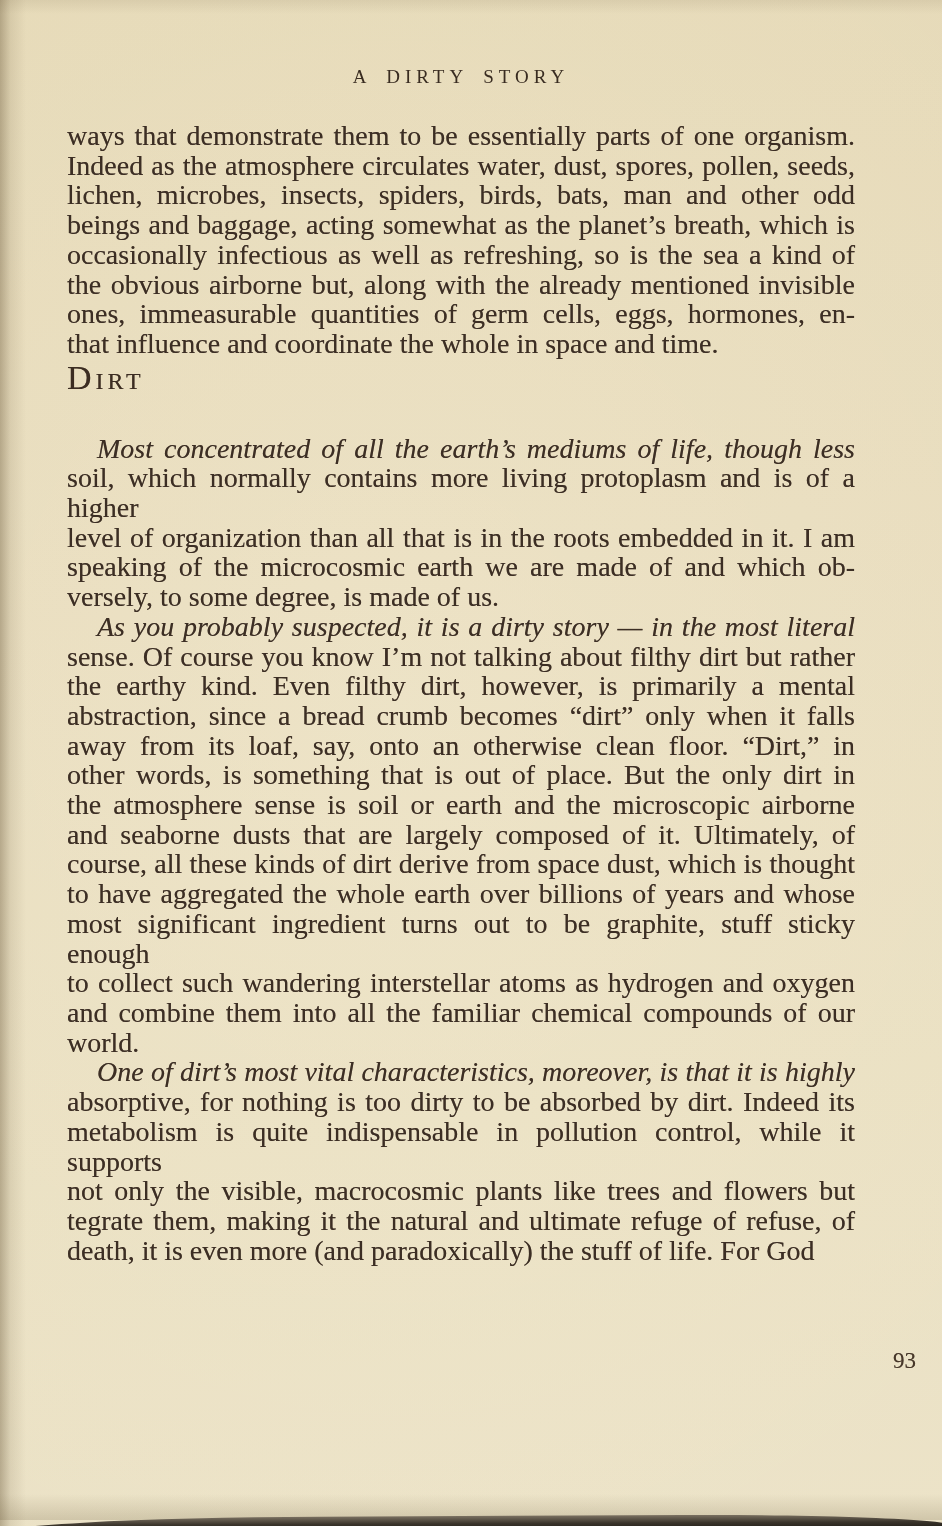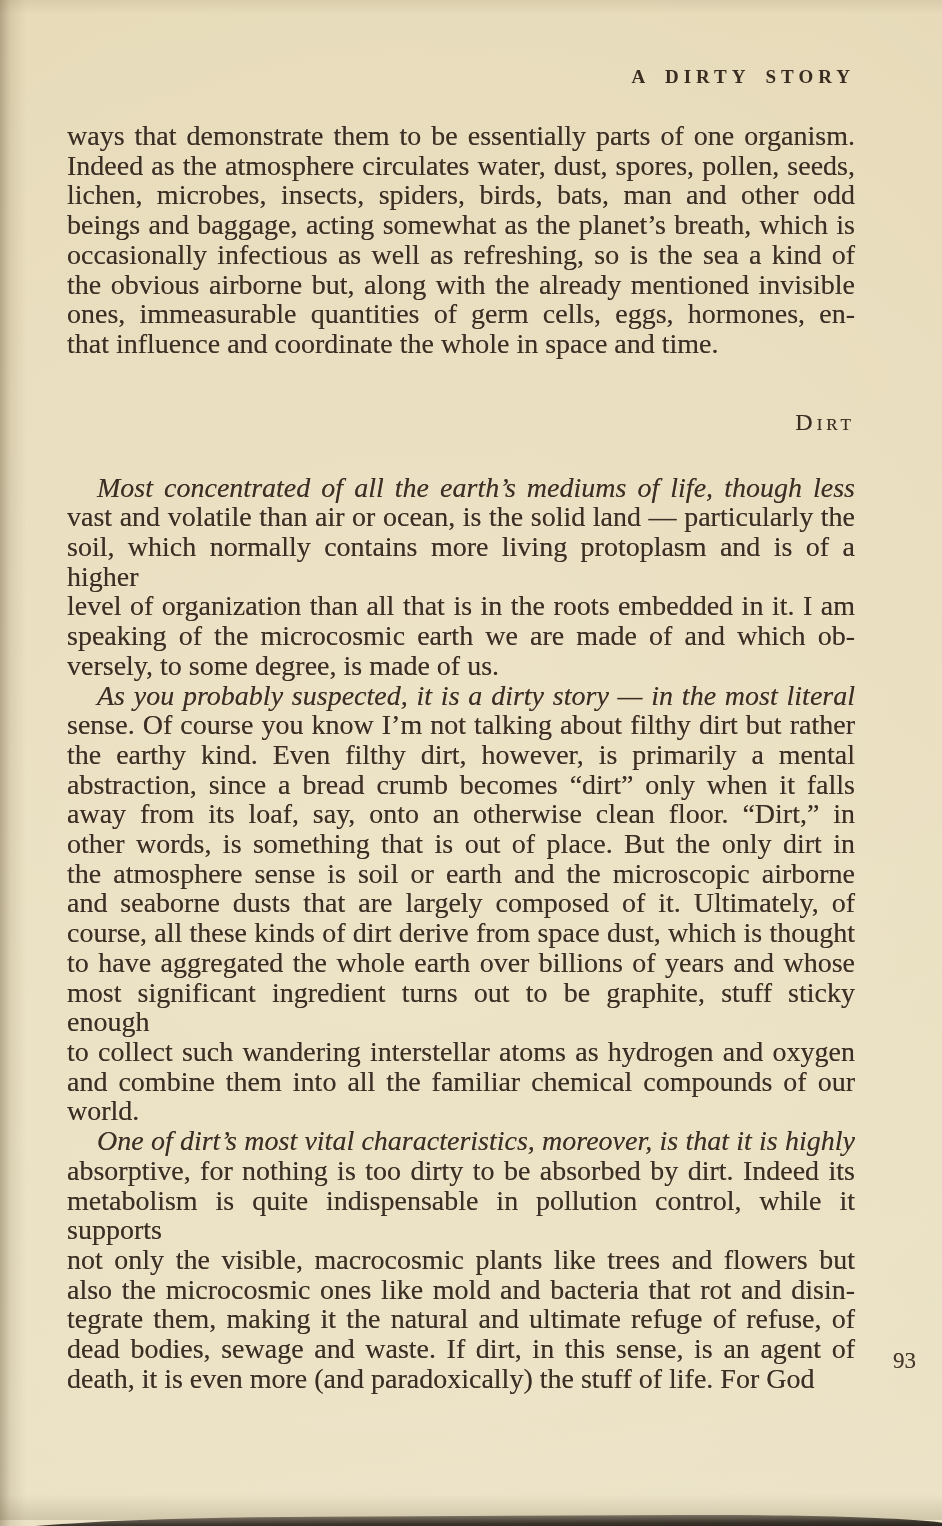--- a/index.html
+++ b/index.html
@@ -49,23 +49,23 @@
     background: linear-gradient(180deg, #7a7061 0%, #3a342b 45%, #17140f 100%);
     border-radius: 55% 45% 0 0 / 160% 120% 0 0;
     transform: rotate(-0.25deg);
     pointer-events: none;
   }
   .running-head {
     position: absolute;
     left: 67px;
     width: 788px;
     top: 66px;
-    text-align: right;
+    text-align: center;
     font-size: 19px;
-    font-weight: bold;
+    font-weight: normal;
     letter-spacing: 5px;
     word-spacing: 6px;
     color: #392c21;
   }
   .text-block {
     position: absolute;
     left: 67px;
     top: 121px;
     width: 788px;
   }
@@ -80,26 +80,25 @@
     text-align-last: justify;
   }
   .para .line:last-child {
     text-align-last: left;
   }
   .para.indented .line:first-child {
     text-indent: 30px;
     font-style: italic;
   }
   .section-heading {
-    text-align: right;
+    text-align: left;
     font-variant: small-caps;
-    font-size: 24px;
+    font-size: 34px;
     letter-spacing: 4px;
     color: #3c2d22;
-    margin-top: 50px;
     margin-bottom: 37px;
     text-shadow: 0 0 0.5px rgba(60,46,36,0.55);
   }
   .page-number {
     position: absolute;
     left: 893px;
     top: 1348px;
     font-size: 23px;
     color: #473729;
     text-shadow: 0 0 0.5px rgba(60,46,36,0.5);
@@ -123,21 +122,20 @@
         <div class="line">occasionally infectious as well as refreshing, so is the sea a kind of</div>
         <div class="line">the obvious airborne but, along with the already mentioned invisible</div>
         <div class="line">ones, immeasurable quantities of germ cells, eggs, hormones, en-</div>
         <div class="line">that influence and coordinate the whole in space and time.</div>
       </div>
 
     <div class="section-heading">Dirt</div>
 
     <div class="para indented">
         <div class="line">Most concentrated of all the earth’s mediums of life, though less</div>
-        <div class="line">vast and volatile than air or ocean, is the solid land — particularly the</div>
         <div class="line">soil, which normally contains more living protoplasm and is of a higher</div>
         <div class="line">level of organization than all that is in the roots embedded in it.  I am</div>
         <div class="line">speaking of the microcosmic earth we are made of and which ob-</div>
         <div class="line">versely, to some degree, is made of us.</div>
       </div>
 
     <div class="para indented">
         <div class="line">As you probably suspected, it is a dirty story — in the most literal</div>
         <div class="line">sense.  Of course you know I’m not talking about filthy dirt but rather</div>
         <div class="line">the earthy kind.  Even filthy dirt, however, is primarily a mental</div>
@@ -152,23 +150,21 @@
         <div class="line">to collect such wandering interstellar atoms as hydrogen and oxygen</div>
         <div class="line">and combine them into all the familiar chemical compounds of our</div>
         <div class="line">world.</div>
       </div>
 
     <div class="para indented">
         <div class="line">One of dirt’s most vital characteristics, moreover, is that it is highly</div>
         <div class="line">absorptive, for nothing is too dirty to be absorbed by dirt.  Indeed its</div>
         <div class="line">metabolism is quite indispensable in pollution control, while it supports</div>
         <div class="line">not only the visible, macrocosmic plants like trees and flowers but</div>
-        <div class="line">also the microcosmic ones like mold and bacteria that rot and disin-</div>
         <div class="line">tegrate them, making it the natural and ultimate refuge of refuse, of</div>
-        <div class="line">dead bodies, sewage and waste.  If dirt, in this sense, is an agent of</div>
         <div class="line">death, it is even more (and paradoxically) the stuff of life.  For God</div>
       </div>
 
   </div>
 
   <div class="page-number">93</div>
 
   <div class="edge-shadow-left"></div>
   <div class="edge-shadow-top"></div>
   <div class="bottom-shade"></div>

